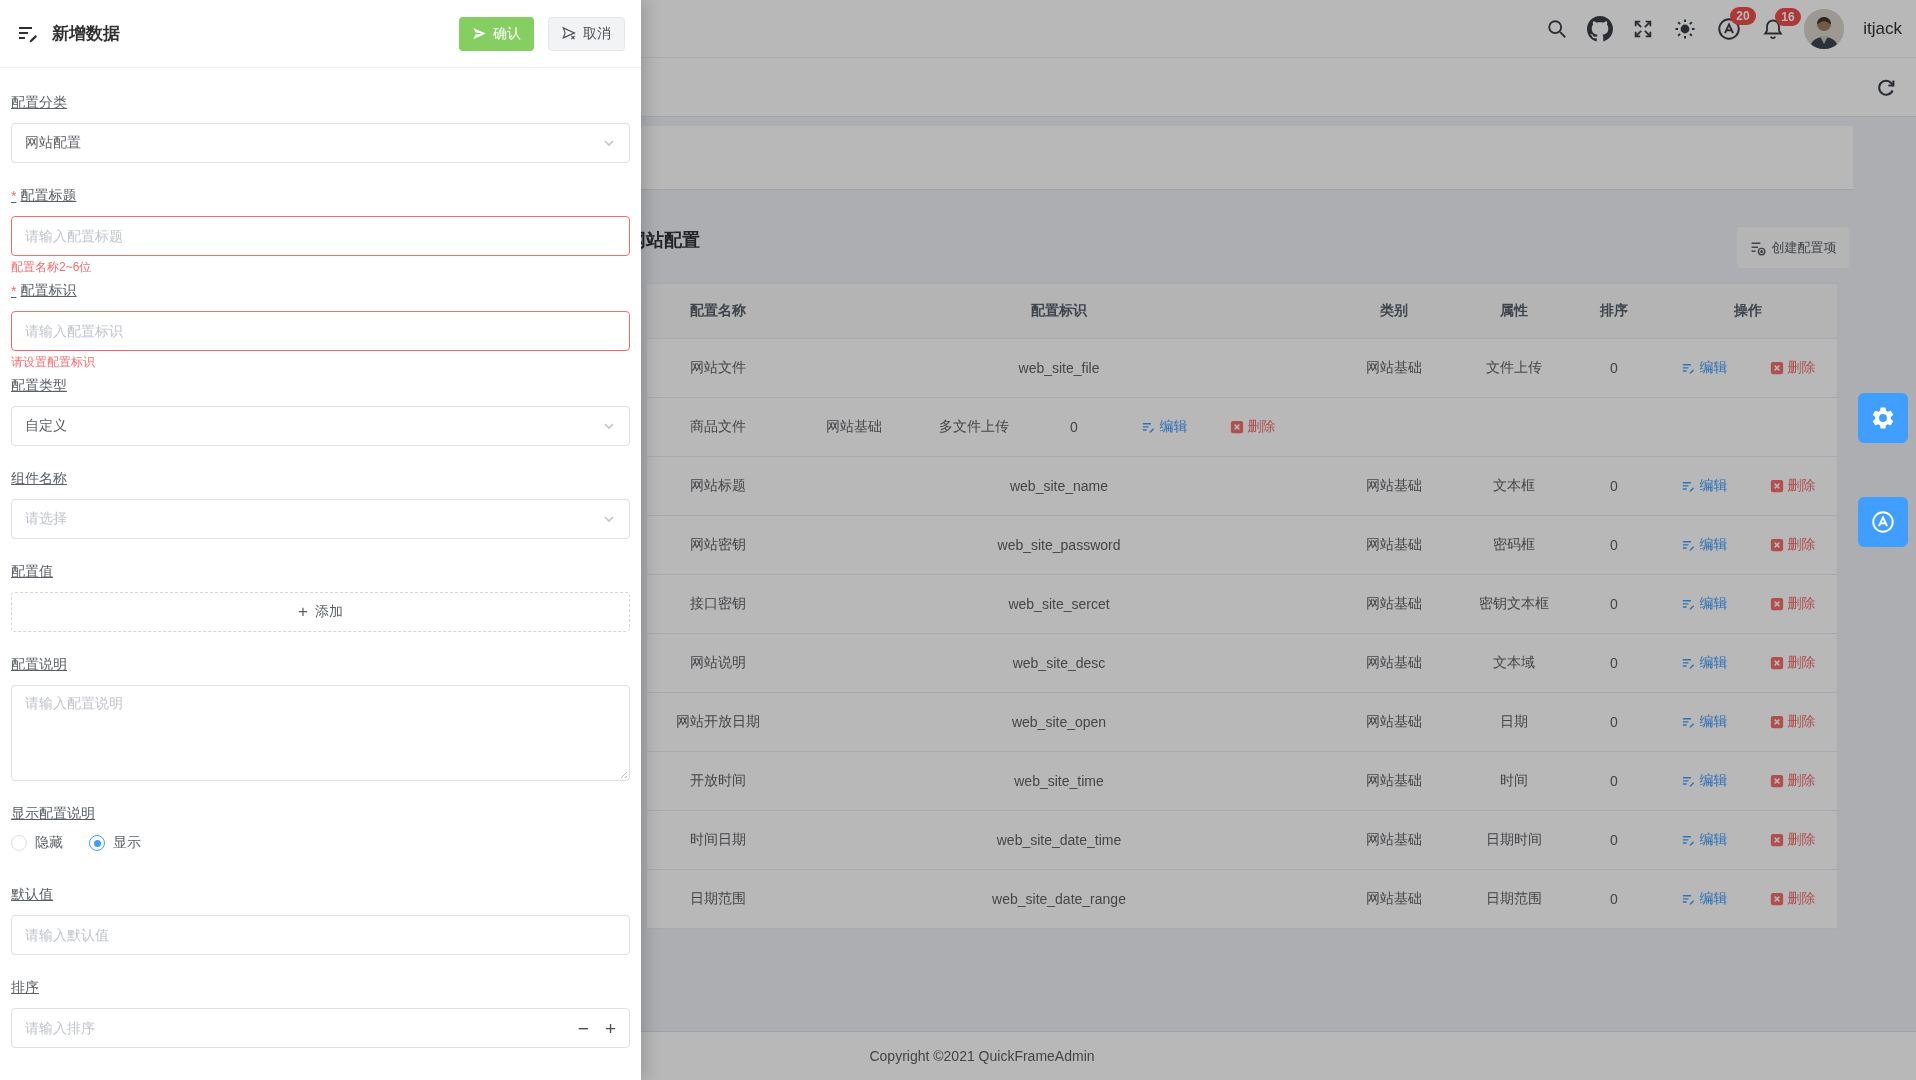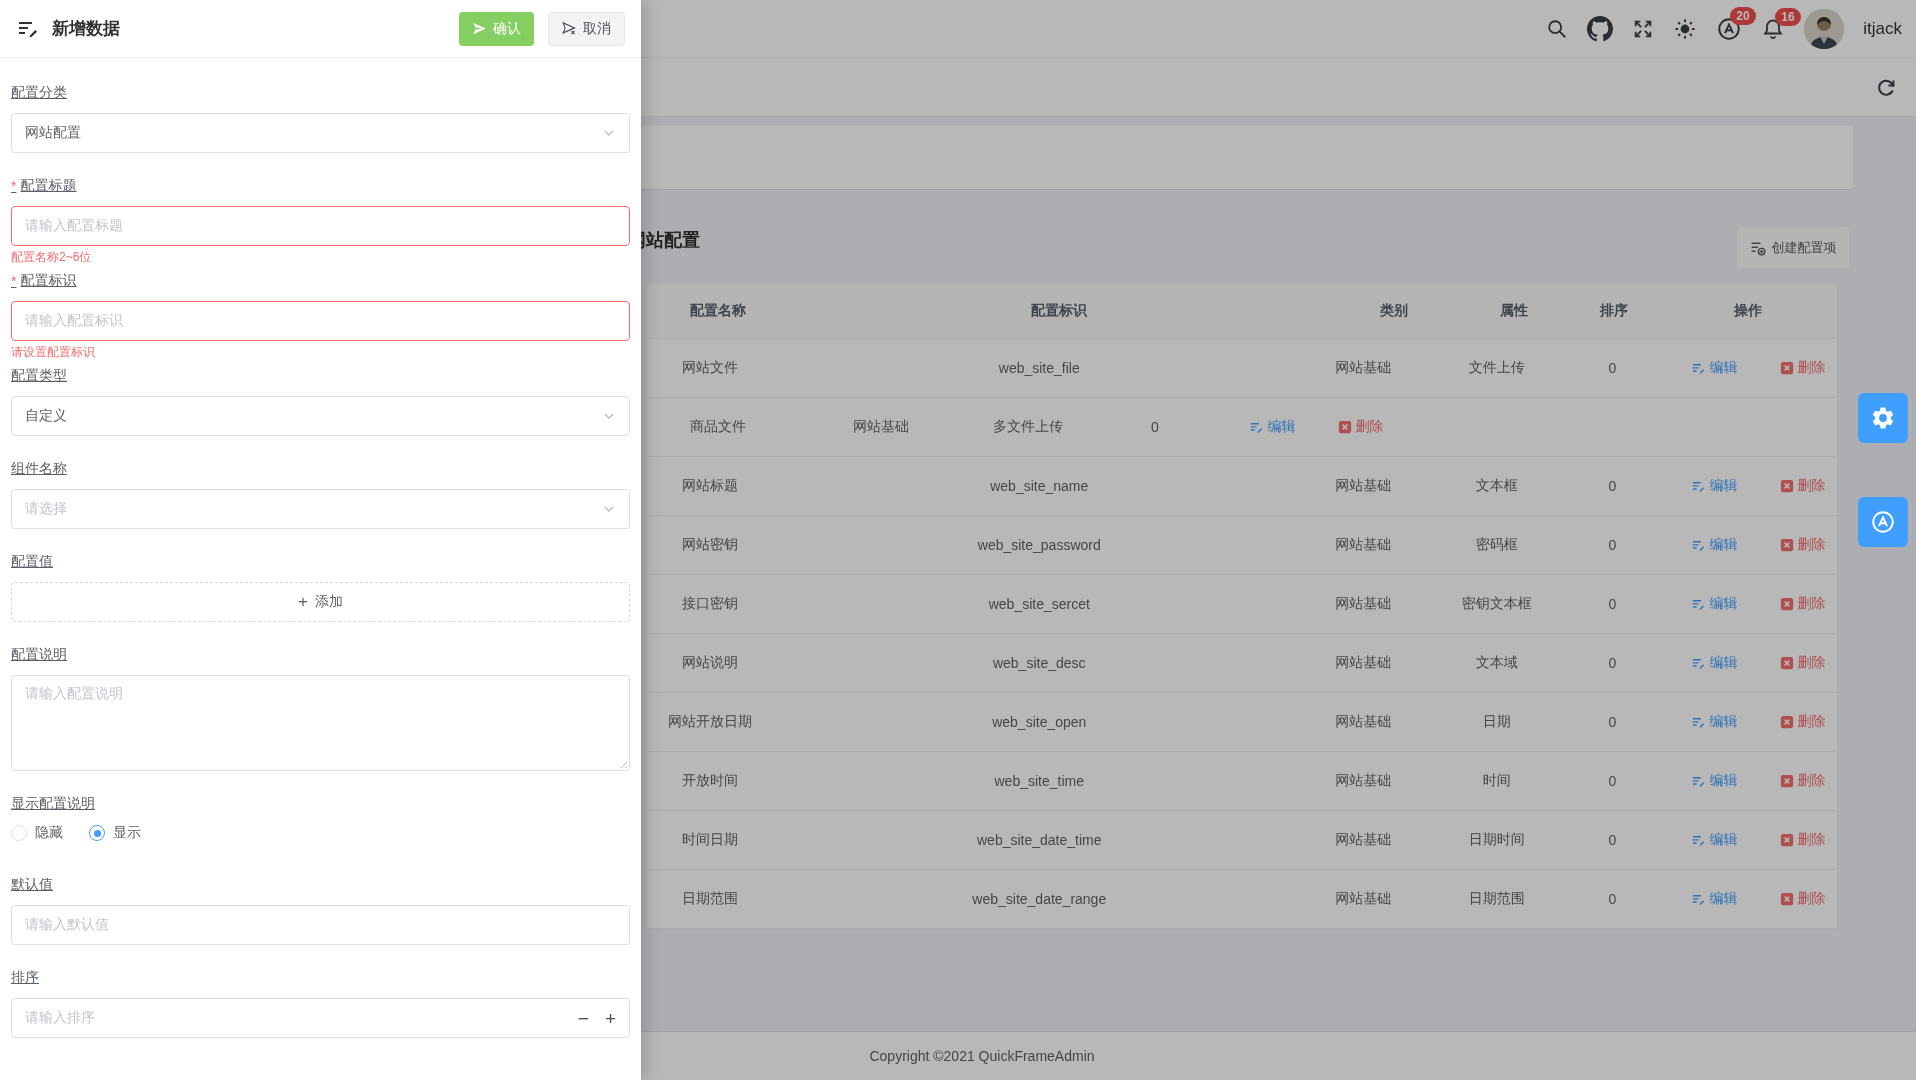--- a/index.html
+++ b/index.html
@@ -18,48 +18,48 @@
   .tagbar { position:absolute; left:0; top:58px; width:1916px; height:59px; background:#fff; border-bottom:1px solid #e4e7ed; }
   .refresh { position:absolute; right:18px; top:18px; color:#3a3f45; cursor:pointer; }
 
   .white-band { position:absolute; left:80px; top:126px; width:1773px; height:64px; background:#fff; border-bottom:1px solid #e0e3e8; }
 
   .card-title { position:absolute; left:628px; top:228px; font-size:18px; font-weight:bold; color:#303133; }
   .create-btn { position:absolute; left:1737px; top:227px; width:112px; height:41px; background:#fbfbfc; border-radius:4px; display:flex; align-items:center; justify-content:center; gap:6px; font-size:13px; color:#5a6066; cursor:pointer; }
 
   .tablewrap { position:absolute; left:646px; top:283px; width:1192px; background:#fff; border:1px solid #ebeef5; border-bottom:none; }
   .thead { display:flex; height:55px; align-items:center; background:#fafafa; border-bottom:1px solid #ebeef5; font-weight:bold; color:#57606a; font-size:14px; }
-  .tr { display:flex; height:59px; align-items:center; border-bottom:1px solid #ebeef5; font-size:14px; color:#606266; background:#fff;gap:27px; }
+  .tr { display:flex; height:59px; align-items:center; border-bottom:1px solid #ebeef5; font-size:14px; color:#606266; background:#fff; }
   .td,.th { text-align:center; overflow:hidden; white-space:nowrap; }
   .c0{width:142px;} .c1{width:540px;} .c2{width:130px;} .c3{width:110px;} .c4{width:90px;} .c5{width:178px;}
   .ops { display:flex; align-items:flex-end; justify-content:center; gap:14px; }
   .op { display:flex; align-items:center; gap:4px; cursor:pointer; }
   .op-edit { color:#409eff; }
   .op-del { color:#f56c6c;padding-left:28px; }
 
   .footer { position:absolute; left:0; top:1031px; width:1916px; height:49px; background:#fff; border-top:1px solid #dcdfe6; display:flex; align-items:center; justify-content:center; padding-left:48px; font-size:14px; color:#5d6066; }
 
   
   .overlay { position:absolute; inset:0; background:rgba(0,0,0,0.28); z-index:50; }
   .float-btn { position:absolute; left:1858px; width:50px; height:50px; background:#409eff; border-radius:6px; display:flex; align-items:center; justify-content:center; z-index:60; cursor:pointer; }
   .watermark { position:absolute; left:1946px; top:1037px; width:66px; height:38px; background:rgba(255,255,255,0.32); border-radius:4px; z-index:70; display:flex; align-items:center; justify-content:center; color:rgba(255,255,255,0.85); font-size:13px; }
 
   
   .drawer { position:absolute; left:0; top:0; width:641px; height:1080px; background:#fff; z-index:100; box-shadow:4px 0 16px rgba(0,0,0,0.18); }
-  .drawer-hd { height:58px; border-bottom:1px solid #eceef2; display:flex; align-items:center; padding:0 16px; }
+  .drawer-hd { height:68px; border-bottom:1px solid #eceef2; display:flex; align-items:center; padding:0 16px; }
   .drawer-title { font-size:17px; font-weight:bold; color:#303133; margin-left:12px; flex:1; }
   .btn { height:34px; border-radius:4px; display:flex; align-items:center; gap:6px; padding:0 13px; font-size:14px; cursor:pointer; }
   .btn-confirm { background:#85ce61; color:#fff; margin-right:14px; }
   .btn-cancel { background:#f2f3f5; color:#4c5056; border:1px solid #e4e6ea; }
 
   .drawer-bd { padding:26px 11px 0 11px; }
   .field-label { font-size:14px; color:#5a6066; margin-bottom:11px; display:flex; align-items:center; gap:4px;text-decoration:underline; }
   .star { color:#f56c6c; }
   .inp { height:40px; border:1px solid #dcdfe6; border-radius:4px; display:flex; align-items:center; padding:0 13px; font-size:14px; color:#606266; background:#fff; position:relative; }
-  .inp input { border:none; outline:none; width:100%; font-size:14px; color:#606266; font-family:Liberation Serif, serif; background:transparent; }
+  .inp input { border:none; outline:none; width:100%; font-size:14px; color:#606266; font-family:Liberation Sans, sans-serif; background:transparent; }
   .inp input::placeholder { color:#c0c4cc; }
   .inp.err { border-color:#f56c6c; }
   .sel { justify-content:space-between; cursor:pointer; }
   .sel .ph { color:#c0c4cc; }
   .errmsg { font-size:12px; color:#f56c6c; margin-top:3px; }
   .gap { height:24px; }
   .gap-s { height:6px; }
   .dashed-btn { height:40px; border:1px dashed #d5d7dc; border-radius:4px; display:flex; align-items:center; justify-content:center; gap:7px; font-size:14px; color:#5a6066; cursor:pointer; }
   .ta { border:1px solid #dcdfe6; border-radius:4px; position:relative; }
   .ta textarea { width:100%; height:90px; border:none; outline:none; resize:none; padding:9px 13px; font-size:14px; font-family:inherit; color:#606266; background:transparent; }

